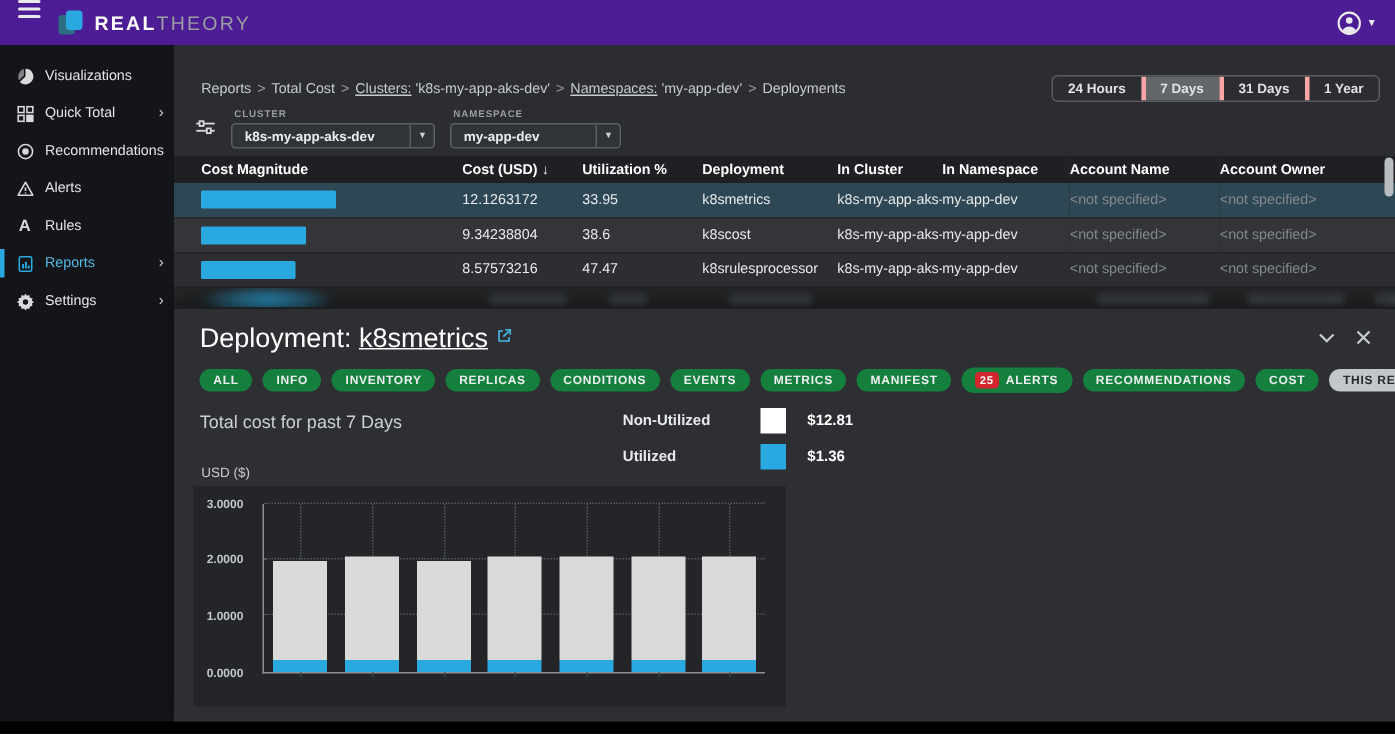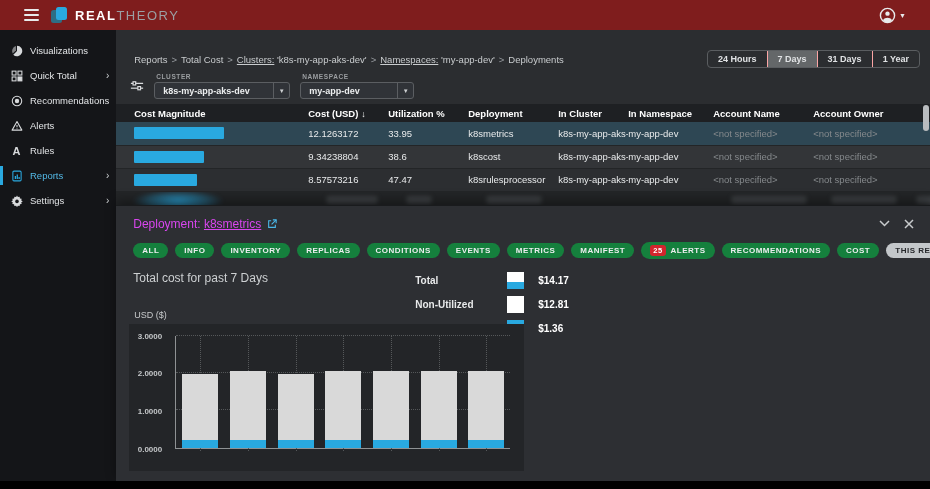--- a/index.html
+++ b/index.html
@@ -1,21 +1,21 @@
 <!DOCTYPE html>
 <html><head>
 <meta charset="utf-8">
 <style>
   * { box-sizing: border-box; margin: 0; padding: 0; }
   html,body { width: 930px; height: 489px; background:#000; overflow:hidden;
     font-family:"Liberation Sans", sans-serif; }
   .app { width:930px; height:481px; display:flex; flex-direction:column; }
 
   
-  .topbar { flex:0 0 30px; background:#7f1d1d; display:flex; align-items:center; padding:0 24px; }
+  .topbar { flex:0 0 30px; background:#4c1d95; display:flex; padding:0 12px; }
   .hamburger { width:15px; display:flex; flex-direction:column; gap:3px; cursor:pointer; }
   .hamburger span { display:block; height:2px; background:#e8eaeb; border-radius:1px; }
   .brand { display:flex; align-items:center; margin-left:11px; }
   .brand svg { margin-right:7px; }
   .brand-text { font-size:13px; letter-spacing:1.5px; font-weight:bold; color:#fff; }
   .brand-text .lite { color:#9b9fa3; font-weight:normal; }
   .user-area { margin-left:auto; display:flex; align-items:center; gap:3px; color:#e8eaeb; }
 
   
   .content { flex:1; display:flex; min-height:0; }
@@ -31,21 +31,21 @@
   .side-item.active { color:#53b9e6; }
   .side-item.active .icon { color:#2aa9e0; }
   .side-item.active::before { content:''; position:absolute; left:0; top:3px; bottom:3px; width:3px; background:#2aa9e0; }
 
   
   .crumb-row { flex:0 0 30px; display:flex; align-items:center; justify-content:space-between; padding:20px 10px 0 18px; }
   .breadcrumb { font-size:9.5px; color:#c9ccce; white-space:nowrap; }
   .breadcrumb .sep { margin:0 4px; color:#9b9fa3; }
   .breadcrumb .lnk { text-decoration:underline; cursor:pointer; }
   .time-range { display:flex; border:1px solid #5a5d60; border-radius:4px; overflow:hidden; }
-  .tr-btn { font-size:9px; font-weight:bold; color:#e0e2e4; padding:3px 10px; border-left:1px solid #fca5a5; cursor:pointer; white-space:nowrap; }
+  .tr-btn { font-size:9px; font-weight:bold; color:#e0e2e4; padding:3px 10px; border-left:3px solid #fca5a5; cursor:pointer; white-space:nowrap; }
   .tr-btn:first-child { border-left:none; }
   .tr-btn.selected { background:#646769; }
 
   
   .filter-row { flex:0 0 36px; display:flex; align-items:flex-end; gap:10px; padding:0 0 5px 14px; }
   .filter-icon { color:#d8dadc; margin-bottom:2px; cursor:pointer; }
   .dd-group { display:flex; flex-direction:column; }
   .dd-label { font-size:6.5px; letter-spacing:.6px; color:#9b9ea1; margin:0 0 2px 2px; font-weight:bold; }
   .dd { display:flex; align-items:stretch; background:#303338; border:1px solid #5b5e62; border-radius:3px; height:17px; cursor:pointer; }
   .dd-value { font-size:9px; font-weight:bold; color:#eceeef; padding:0 8px; display:flex; align-items:center; }
@@ -69,21 +69,21 @@
   .faded-row { height:13px; background:#232527; position:relative; overflow:hidden; }
   .faded-row .pill { position:absolute; top:4px; height:8px; border-radius:4px; background:#3c3f42; filter:blur(2px); }
   .faded-row .glow { position:absolute; left:16px; top:-2px; width:92px; height:22px; border-radius:50%;
     background:radial-gradient(ellipse at center, rgba(42,169,224,.85) 0%, rgba(42,169,224,.35) 45%, transparent 70%); filter:blur(2px); }
   .scrollbar { position:absolute; right:1px; top:0; bottom:0; width:7px; }
   .scroll-thumb { position:absolute; right:0; top:1px; width:6px; height:26px; background:#b9bcbf; border-radius:3px; cursor:pointer; }
 
   
   .detail { flex:1; background:#2d2f33; position:relative; border-top:1px solid #191b1d; box-shadow:0 -5px 10px rgba(0,0,0,.35); }
   .detail-head { display:flex; align-items:center; padding:9px 16px 0 17px; }
-  .detail-title { font-size:12px; color:#d946ef; }
+  .detail-title { font-size:18px; color:#ffffff; }
   .detail-title .link { text-decoration:underline; cursor:pointer; }
   .ext-ic { margin-left:6px; color:#4ab8e8; cursor:pointer; }
   .head-icons { margin-left:auto; display:flex; align-items:center; gap:14px; color:#c8cbcd; }
   .head-icons .ic { cursor:pointer; display:flex; align-items:center; font-size:12px; line-height:1; }
   .tabs { display:flex; align-items:center; gap:7px; margin:9px 0 0 17px; flex-wrap:nowrap; }
   .tab { background:#15803d; color:#eceeef; font-size:8px; font-weight:bold; letter-spacing:.5px;
     padding:3px 9px; border-radius:9px; cursor:pointer; white-space:nowrap; display:flex; align-items:center; }
   .tab.selected { background:#c3c7ca; color:#26282b; }
   .badge { background:#d2252d; color:#fff; border-radius:3px; padding:1px 3px; margin-right:5px; font-size:7.5px; font-weight:bold; }
   .subtitle { margin:12px 0 0 17px; font-size:12px; color:#cdd0d2; }
@@ -367,25 +367,20 @@
             </span>
           <span class="tab">RECOMMENDATIONS</span>
           <span class="tab">COST</span>
           <span class="tab selected">THIS REPORT</span>
         </div>
 
         <div class="subtitle">Total cost for past 7 Days</div>
 
         <div class="legend">
           <div class="legend-row">
-            <span class="legend-label">Total</span>
-            <span class="swatch split"></span>
-            <span class="legend-value">$14.17</span>
-          </div>
-          <div class="legend-row">
             <span class="legend-label">Non-Utilized</span>
             <span class="swatch white"></span>
             <span class="legend-value">$12.81</span>
           </div>
           <div class="legend-row">
             <span class="legend-label">Utilized</span>
             <span class="swatch blue"></span>
             <span class="legend-value">$1.36</span>
           </div>
         </div>

